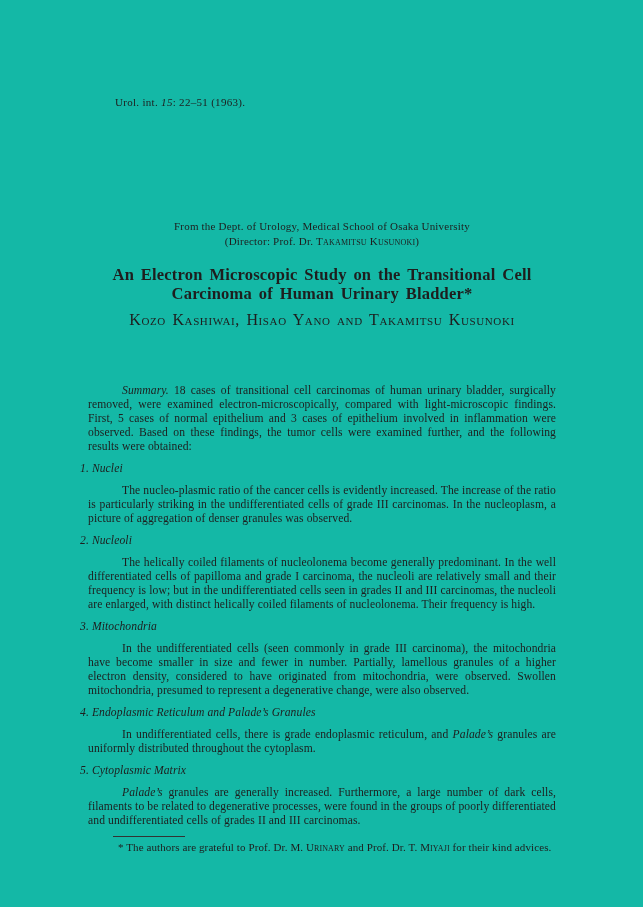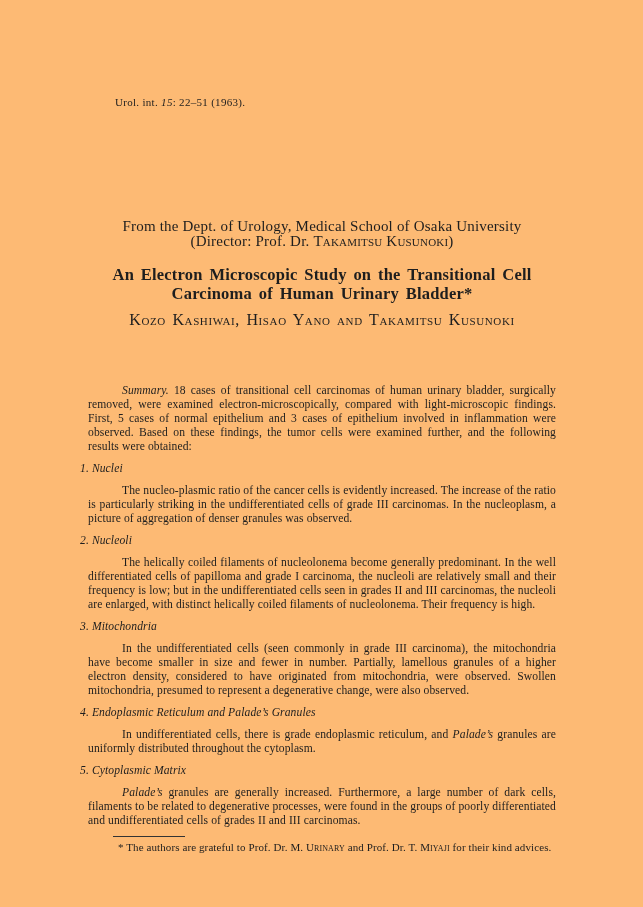--- a/index.html
+++ b/index.html
@@ -4,42 +4,42 @@
 <style>
   html, body {
     margin: 0;
     padding: 0;
     background: #ffffff;
   }
   .page {
     position: relative;
     width: 643px;
     height: 907px;
-    background: #fdba74;
+    background: #14b8a6;
     overflow: hidden;
     font-family: "Liberation Serif", "DejaVu Serif", serif;
     color: #1e1e1e;
   }
   .content {
     position: absolute;
     left: 80px;
     top: 96px;
     width: 484px;
   }
   .journal {
     font-size: 11px;
     letter-spacing: 0.3px;
     padding-left: 35px;
   }
   .it { font-style: italic; }
   .sc { font-variant: small-caps; }
   .affil {
     margin-top: 111px;
     text-align: center;
-    font-size: 15px;
+    font-size: 11px;
     line-height: 14.5px;
     letter-spacing: 0.2px;
   }
   .title {
     margin: 17px 0 0 0;
     font-size: 16.5px;
     line-height: 19px;
     font-weight: bold;
     text-align: center;
     word-spacing: 2.5px;

